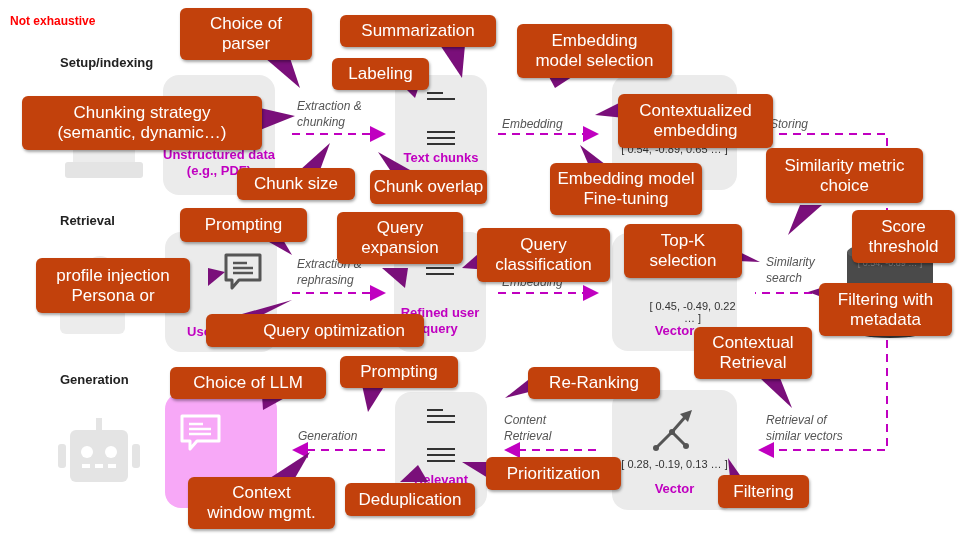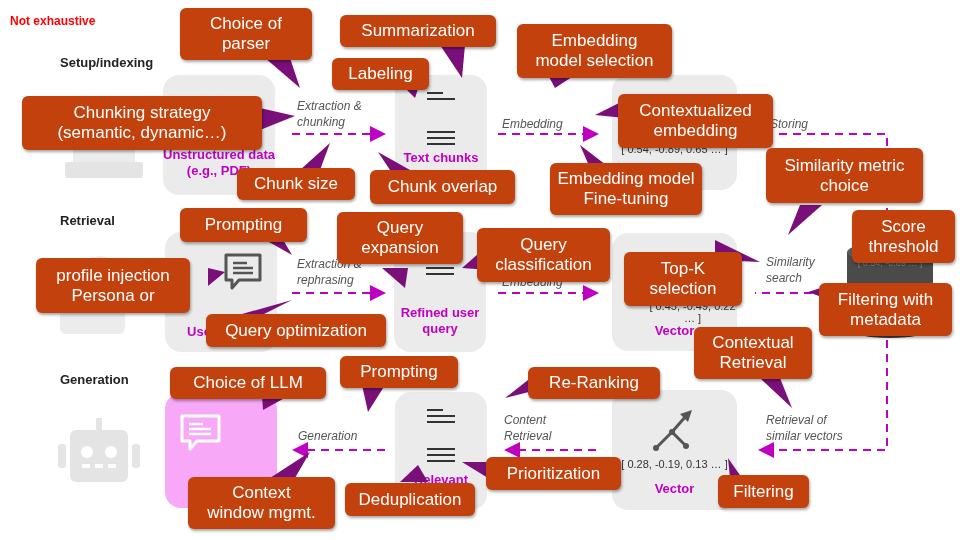--- a/index.html
+++ b/index.html
@@ -222,21 +222,21 @@
       <span>(semantic, dynamic…)</span>
     </div>
   </div>
 <div class="bubble" style="left:618px;top:94px;width:155px;height:54px;">
     <div>
       <span>Contextualized</span>
       <span>embedding</span>
     </div>
   </div>
 <div class="bubble" style="left:237px;top:168px;width:118px;height:32px;">Chunk size</div>
-<div class="bubble" style="left:370px;top:170px;width:145px;height:34px;">Chunk overlap</div>
+<div class="bubble" style="left:370px;top:170px;width:117px;height:34px;">Chunk overlap</div>
 <div class="bubble" style="left:550px;top:163px;width:152px;height:52px;">
     <div>
       <span>Embedding model</span>
       <span>Fine-tuning</span>
     </div>
   </div>
 <div class="bubble" style="left:766px;top:148px;width:157px;height:55px;">
     <div>
       <span>Similarity metric</span>
       <span>choice</span>
@@ -248,39 +248,39 @@
       <span>Query</span>
       <span>expansion</span>
     </div>
   </div>
 <div class="bubble" style="left:477px;top:228px;width:133px;height:54px;">
     <div>
       <span>Query</span>
       <span>classification</span>
     </div>
   </div>
-<div class="bubble" style="left:624px;top:252px;width:118px;height:54px;">
+<div class="bubble" style="left:624px;top:224px;width:118px;height:54px;">
     <div>
       <span>Top-K</span>
       <span>selection</span>
     </div>
   </div>
 <div class="bubble" style="left:852px;top:210px;width:103px;height:53px;">
     <div>
       <span>Score</span>
       <span>threshold</span>
     </div>
   </div>
 <div class="bubble" style="left:36px;top:258px;width:154px;height:55px;">
     <div>
       <span>profile injection</span>
       <span>Persona or</span>
     </div>
   </div>
-<div class="bubble" style="left:206px;top:314px;width:180px;height:33px;">Query optimization</div>
+<div class="bubble" style="left:206px;top:314px;width:180px;height:33px;padding-left:38px;">Query optimization</div>
 <div class="bubble" style="left:819px;top:283px;width:133px;height:53px;">
     <div>
       <span>Filtering with</span>
       <span>metadata</span>
     </div>
   </div>
 <div class="bubble" style="left:694px;top:327px;width:118px;height:52px;">
     <div>
       <span>Contextual</span>
       <span>Retrieval</span>

